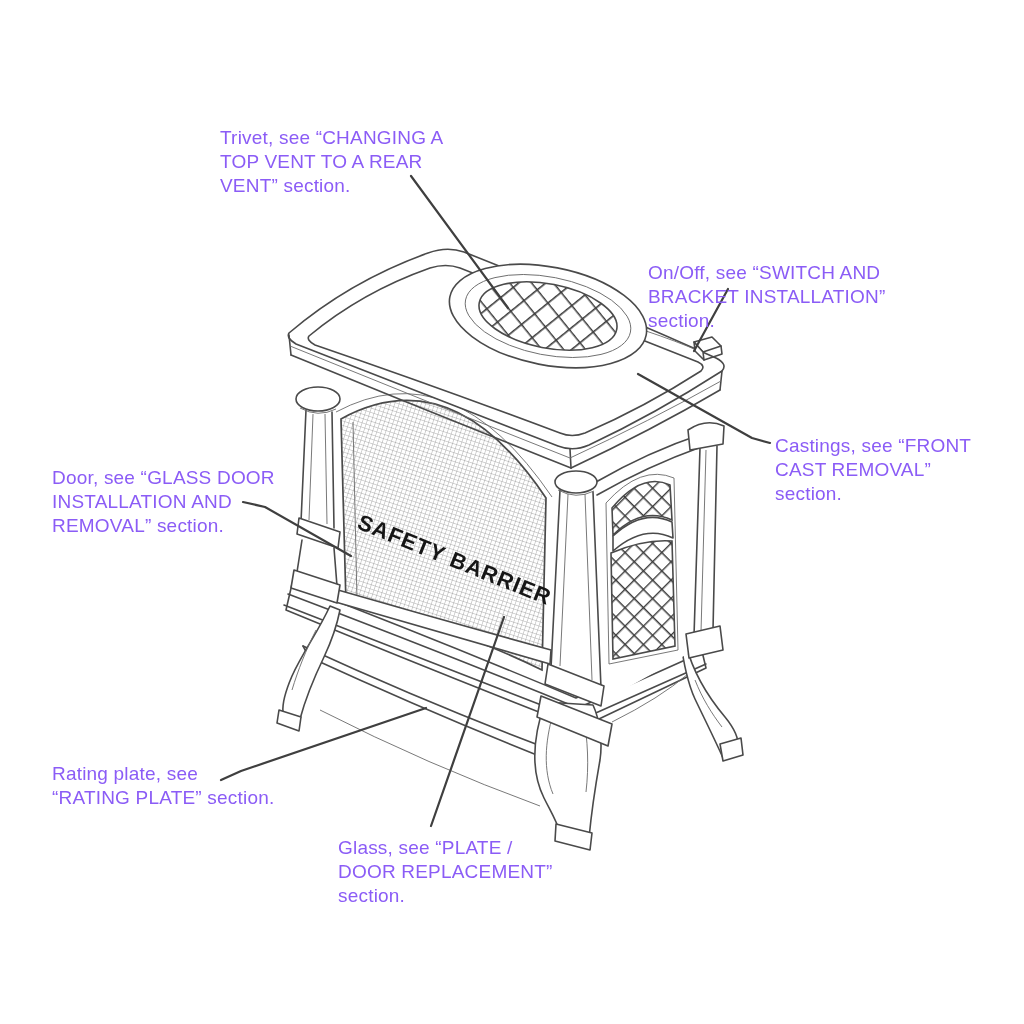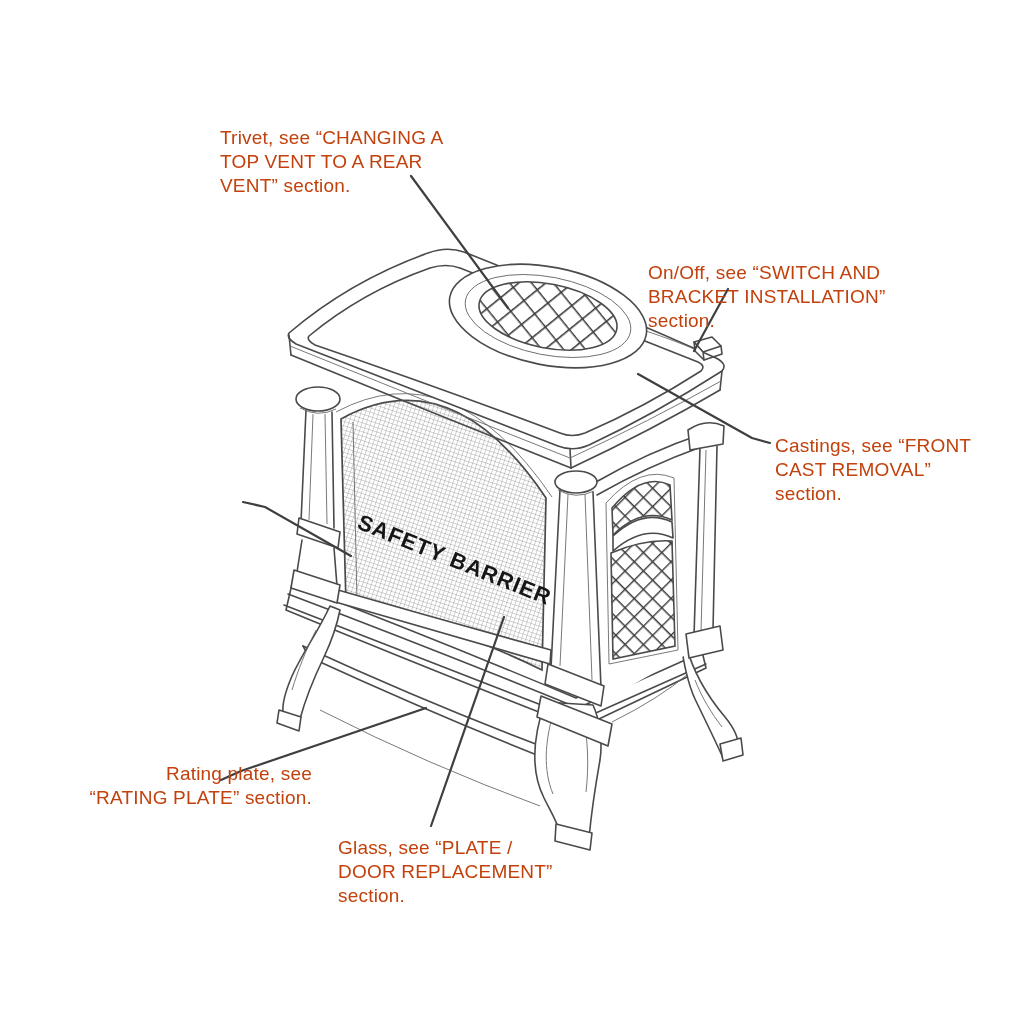--- a/index.html
+++ b/index.html
@@ -8,21 +8,21 @@
     width:1024px;height:1024px;
     background:#ffffff;
     font-family:"Liberation Sans", sans-serif;
     overflow:hidden;
   }
   .diagram-svg{position:absolute;left:0;top:0;width:1024px;height:1024px;}
   .callout{
     position:absolute;
     font-size:19px;
     line-height:24px;
-    color:#c2410c;
+    color:#8b5cf6;
     white-space:pre-line;
     letter-spacing:0.2px;
   }
   .stroke{stroke:#4a4a4a;stroke-width:1.6;fill:none;stroke-linecap:round;stroke-linejoin:round;}
   .thin{stroke:#6a6a6a;stroke-width:0.9;fill:none;}
   .fillw{fill:#ffffff;}
   .leader{stroke:#3f3f3f;stroke-width:2.2;fill:none;stroke-linecap:round;stroke-linejoin:round;}
   .sb-text{font-family:"Liberation Sans", sans-serif;font-weight:bold;font-size:22px;fill:#161616;letter-spacing:1px;}
 </style>
 </head>
@@ -153,19 +153,22 @@
 
   <div class="callout" style="left:220px;top:126px;width:260px;">Trivet, see “CHANGING A
 TOP VENT TO A REAR
 VENT” section.</div>
   <div class="callout" style="left:648px;top:214px;width:260px;margin-top:47px;">On/Off, see “SWITCH AND
 BRACKET INSTALLATION”
 section.</div>
   <div class="callout" style="left:775px;top:434px;width:240px;">Castings, see “FRONT
 CAST REMOVAL”
 section.</div>
-  <div class="callout" style="left:52px;top:762px;width:260px;text-align:right;">Rating plate, see
+  <div class="callout" style="left:52px;top:466px;width:250px;">Door, see “GLASS DOOR
+INSTALLATION AND
+REMOVAL” section.</div>
+  <div class="callout" style="left:52px;top:762px;width:260px;">Rating plate, see
 “RATING PLATE” section.</div>
   <div class="callout" style="left:338px;top:836px;width:260px;">Glass, see “PLATE /
 DOOR REPLACEMENT”
 section.</div>
 
 </div>
 
 </body></html>

